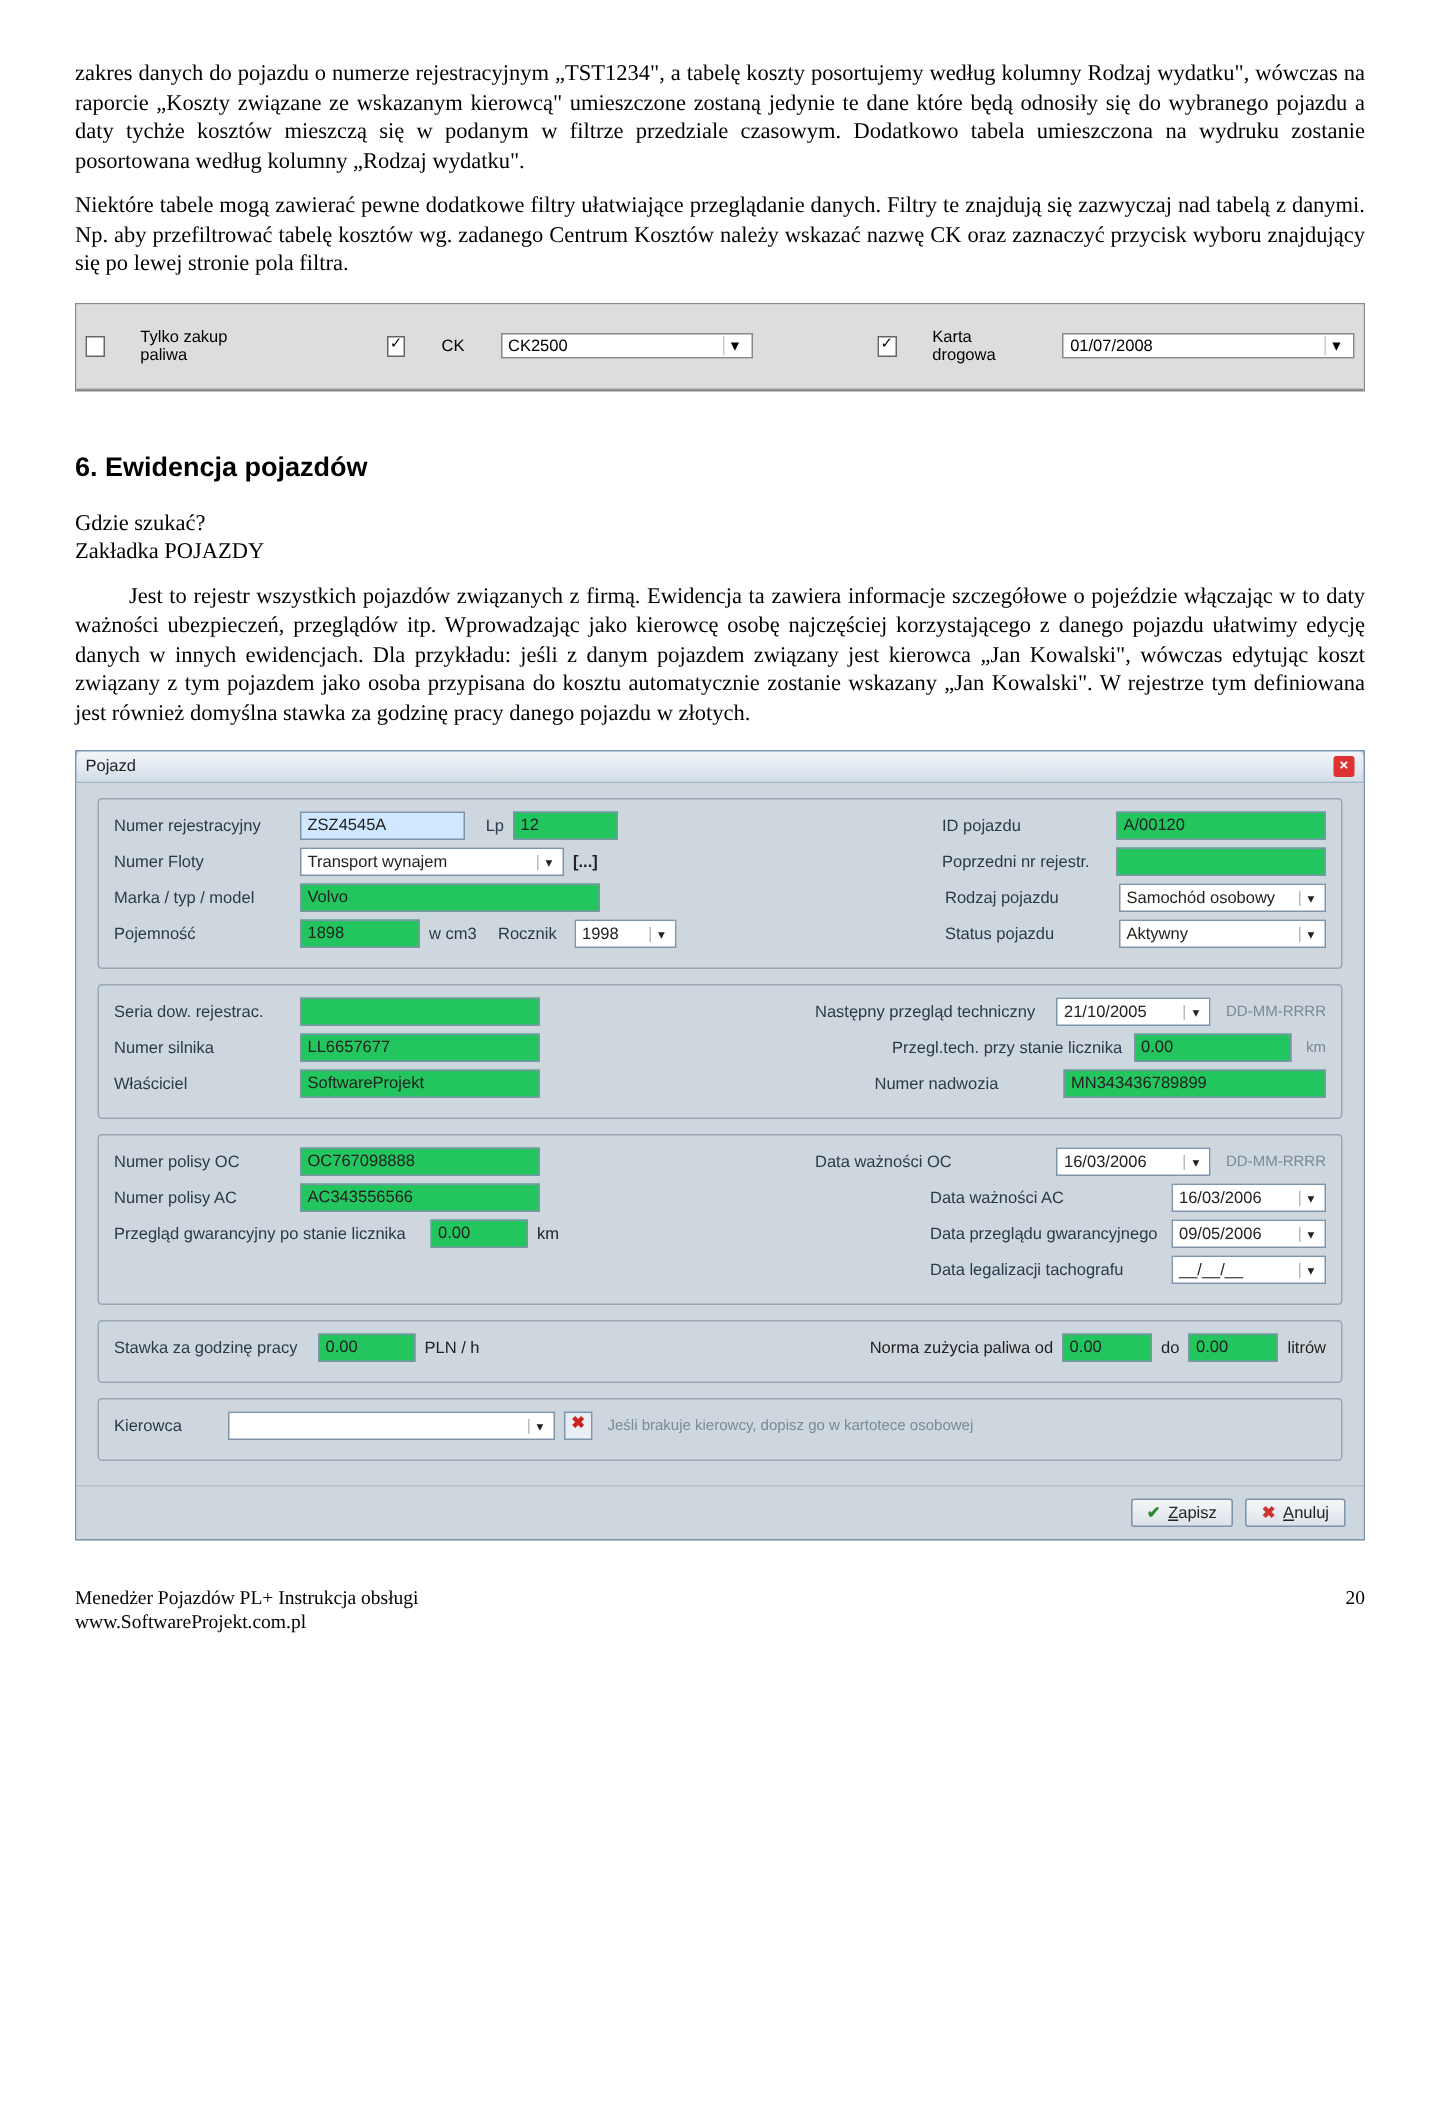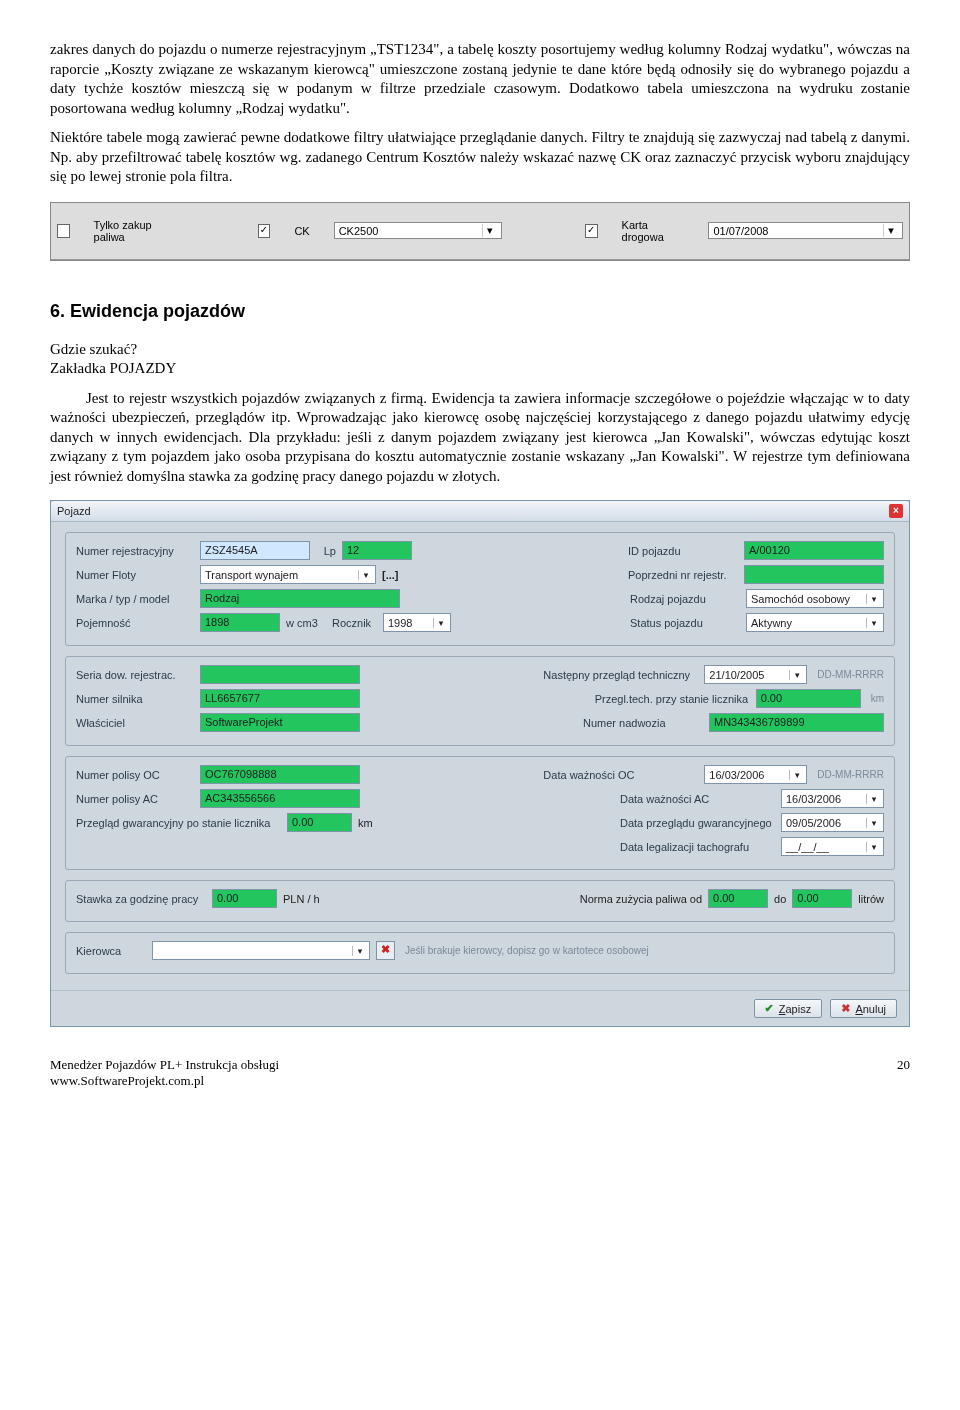--- a/index.html
+++ b/index.html
@@ -271,21 +271,21 @@
           <span>Transport wynajem</span>
           <span class="arr">▾</span>
         </span>
         <span style="font-weight:bold">[...]</span>
         <span style="flex:1"></span>
         <span class="vf-rlabel" style="width:110px">Poprzedni nr rejestr.</span>
         <span class="vf-input" style="width:130px"></span>
       </div>
       <div class="vf-row">
         <span class="vf-label">Marka / typ / model</span>
-        <span class="vf-input" style="width:190px">Rodzaj</span>
+        <span class="vf-input" style="width:190px">Volvo</span>
         <span style="flex:1"></span>
         <span class="vf-rlabel" style="width:110px">Rodzaj pojazdu</span>
         <span class="vf-dd" style="width:130px">
           <span>Samochód osobowy</span>
           <span class="arr">▾</span>
         </span>
       </div>
       <div class="vf-row">
         <span class="vf-label">Pojemność</span>
         <span class="vf-input" style="width:70px">1898</span>

